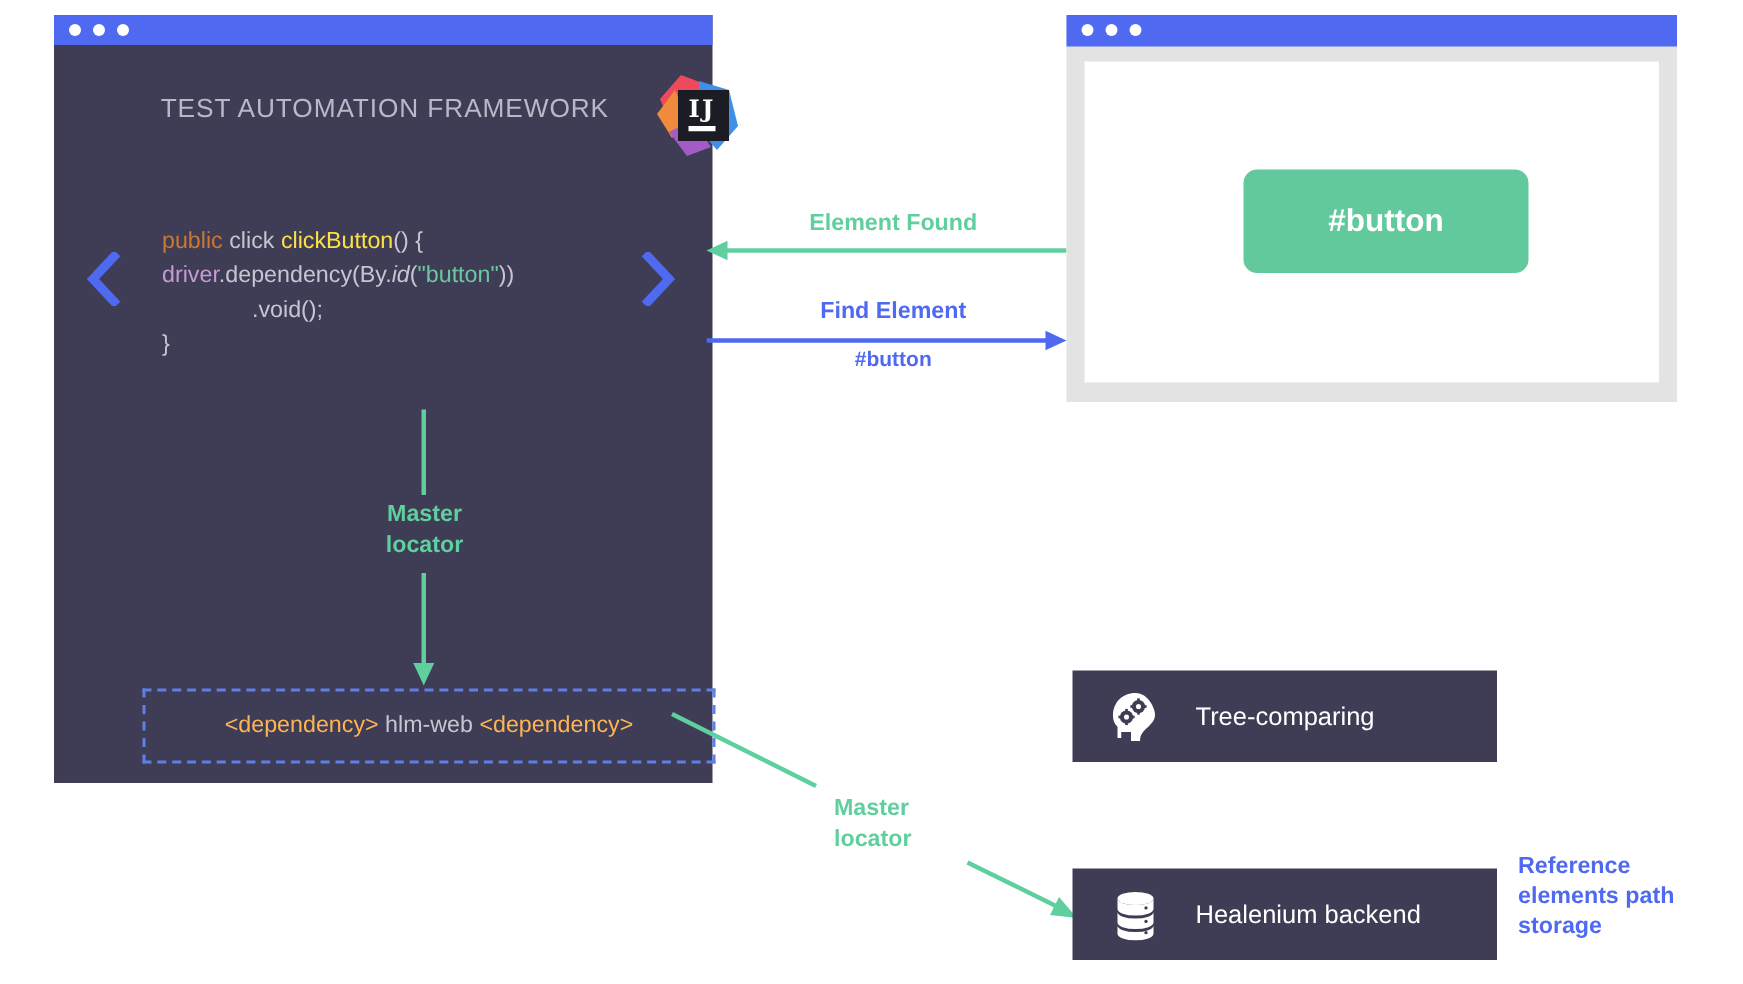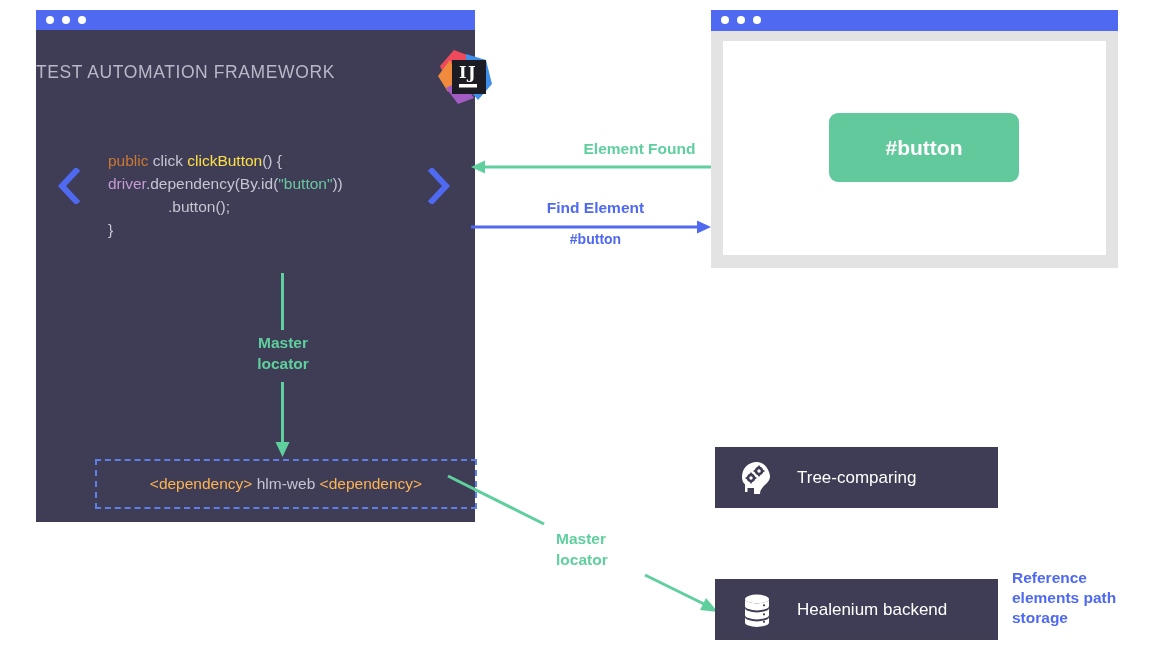--- a/index.html
+++ b/index.html
@@ -42,21 +42,21 @@
   }
   .dot {
     width: 8px; height: 8px;
     border-radius: 50%;
     background: #ffffff;
   }
   #ide-title {
     position: absolute;
     left: 0; top: 52px;
     width: 370px;
-    text-align: left;
+    text-align: right;
     font-size: 17.5px;
     letter-spacing: 0.6px;
     color: #b9b8c8;
     font-family: "Liberation Sans", sans-serif;
   }
 
   
   #ij-logo {
     position: absolute;
     left: 400px; top: 36px;
@@ -79,21 +79,21 @@
     font-family: "Liberation Sans", sans-serif;
     font-size: 15.5px;
     line-height: 23px;
     color: #c6c5d2;
     white-space: pre;
   }
   .c-key   { color: #cc7832; }
   .c-plain { color: #c6c5d2; }
   .c-fn    { color: #fde047; font-weight: normal; margin-top: 40px; }
   .c-var   { color: #c69ad3; }
-  .c-ital  { color: #c6c5d2; }
+  .c-ital  { color: #c6c5d2; font-style: italic; }
   .c-str   { color: #6ac7a0; }
   .code-line-3 { display: block; padding-left: 60px; }
 
   
   #ml-arrow-top {
     position: absolute;
     left: 245px; top: 263px;
     width: 3px; height: 57px;
     background: #5fcf9e;
   }
@@ -166,21 +166,20 @@
 
   
   #arrow-found-label {
     position: absolute;
     left: 476px; top: 140px;
     width: 239px;
     text-align: center;
     font-size: 15.5px;
     font-weight: bold;
     color: #5fcf9e;
-    margin-left: 44px;
   }
   #arrow-found {
     position: absolute;
     left: 471px; top: 160px;
     width: 240px; height: 14px;
   }
   #arrow-find-label {
     position: absolute;
     left: 476px; top: 199px;
     width: 239px;
@@ -280,21 +279,21 @@
 
     <svg class="chev" id="chev-prev" viewBox="0 0 24 36">
       <polyline points="19,3 5,18 19,33" fill="none" stroke="#4f69f0" stroke-width="6" stroke-linecap="square"></polyline>
     </svg>
     <svg class="chev" id="chev-next" viewBox="0 0 24 36">
       <polyline points="5,3 19,18 5,33" fill="none" stroke="#4f69f0" stroke-width="6" stroke-linecap="square"></polyline>
     </svg>
 
     <div id="code-block"><span class="c-key">public</span><span class="c-plain"> click </span><span class="c-fn">clickButton</span><span class="c-plain">() {</span>
 <span class="c-var">driver</span><span class="c-plain">.dependency(By.</span><span class="c-ital">id</span><span class="c-plain">(</span><span class="c-str">"button"</span><span class="c-plain">))</span>
-<span class="code-line-3 c-plain">.button();</span><span class="c-plain">}</span></div>
+<span class="code-line-3 c-plain">.void();</span><span class="c-plain">}</span></div>
 
     <div id="ml-arrow-top"></div>
     <div id="ml-label-1">Master<br>locator</div>
     <svg id="ml-arrow-bottom" viewBox="0 0 17 76">
       <line x1="8.5" y1="0" x2="8.5" y2="62" stroke="#5fcf9e" stroke-width="3"></line>
       <polygon points="8.5,75 1.5,60 15.5,60" fill="#5fcf9e"></polygon>
     </svg>
 
     <div id="dependency-box">
       <div id="dependency-text"><span class="dep-tag">&lt;dependency&gt;</span><span> hlm-web </span><span class="dep-tag">&lt;dependency&gt;</span></div>

